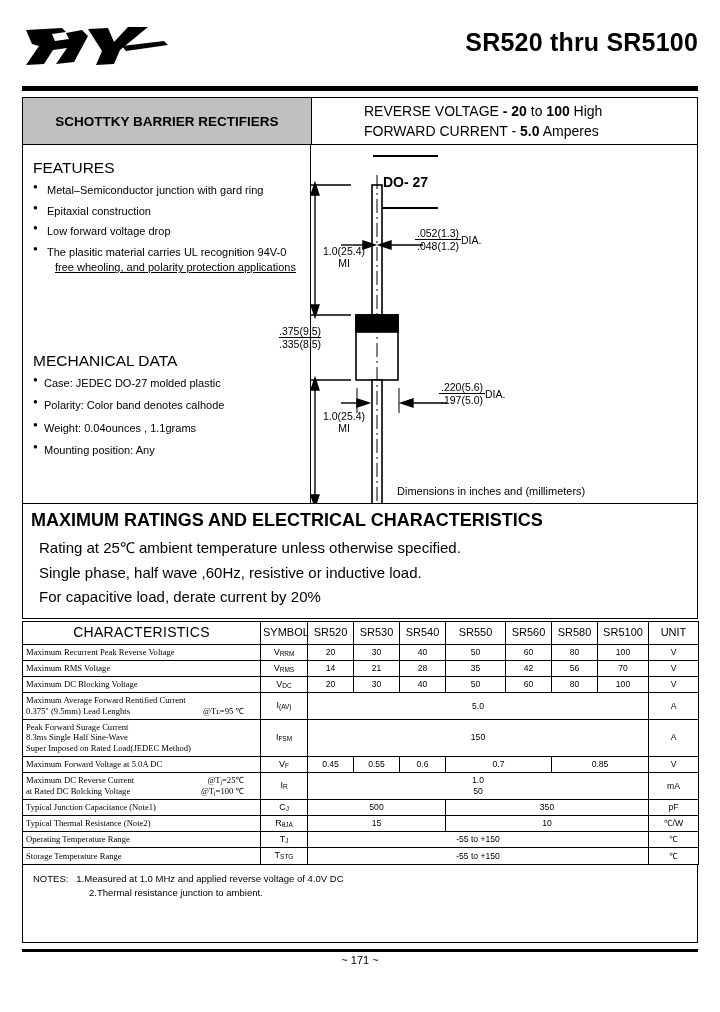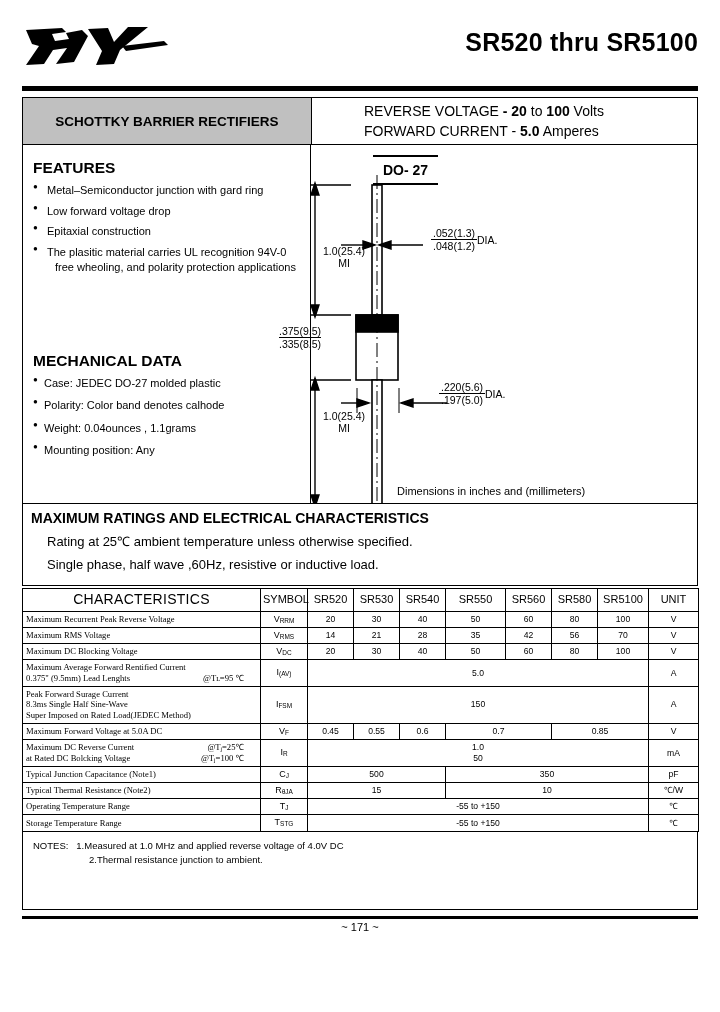--- a/index.html
+++ b/index.html
@@ -18,38 +18,38 @@
   .topbox .left span{font-size:13.5px;font-weight:bold;}
   .topbox .right{flex:1;display:flex;flex-direction:column;justify-content:center;padding-left:52px;}
   .topbox .right div{font-size:14px;line-height:1.45;}
   .b{font-weight:bold;}
 
   
   .midbox{margin:0 22px;border:1.5px solid #000;border-top:none;display:flex;height:358px;}
   .midleft{width:288px;border-right:1.5px solid #000;padding:14px 8px 0 10px;box-sizing:border-box;position:relative;}
   .midright{flex:1;position:relative;}
 
-  h2.sec{font-size:15.5px;font-weight:bold;margin:0 0 6px 0;}
+  h2.sec{font-size:15.5px;font-weight:normal;margin:0 0 6px 0;}
   ul.feat{list-style:none;margin:0;padding:0;}
   ul.feat li{font-size:11px;line-height:1.28;margin-bottom:6.5px;padding-left:14px;position:relative;}
   ul.feat li:before{content:"\25CF";position:absolute;left:0;top:-1px;font-size:8px;}
-  ul.feat li.cont{padding-left:22px;margin-top:-5px;}
+  ul.feat li.cont{padding-left:22px;margin-top:-5px;text-decoration:underline;}
   ul.feat li.cont:before{content:"";}
 
   .mech{margin-top:78px;}
   ul.mech-list{list-style:none;margin:0;padding:0;}
   ul.mech-list li{font-size:11px;line-height:1.28;margin-bottom:8px;padding-left:11px;position:relative;}
   ul.mech-list li:before{content:"\25CF";position:absolute;left:0;top:-1px;font-size:8px;}
 
   .dimnote{position:absolute;left:86px;bottom:6px;font-size:11px;}
 
   
   .ratebox{margin:0 22px;border:1.5px solid #000;border-top:none;padding:6px 8px 6px 8px;}
-  .ratebox h2{font-size:14px;font-weight:bold;margin:0 0 6px 0;}
-  .ratebox p{font-size:13px;margin:0 0 7px 16px;}
+  .ratebox h2{font-size:18px;font-weight:bold;margin:0 0 6px 0;}
+  .ratebox p{font-size:15px;margin:0 0 7px 8px;}
 
   
   .tblwrap{margin:2px 22px 0 22px;}
   table.main{border-collapse:collapse;width:100%;table-layout:fixed;}
   table.main td,table.main th{border:1px solid #000;font-size:8.6px;font-weight:normal;
        padding:2px 2px;text-align:center;vertical-align:middle;line-height:1.25;}
   table.main th{font-size:11px;}
   table.main .chead{font-size:14px;font-weight:normal;letter-spacing:.3px;}
   table.main .desc{text-align:left;padding-left:3px;font-size:8.6px;font-family:Liberation Serif, serif;}
   table.main .sym{font-size:9px;}
@@ -61,21 +61,21 @@
   .notes div{font-size:9.5px;line-height:1.5;}
   .notes .n2{padding-left:56px;}
 
   .footrule{margin:6px 22px 0 22px;height:3px;background:#000;}
   .pagenum{text-align:center;font-size:11px;margin-top:2px;}
 
   
   .dwg{position:absolute;inset:0;}
   .dwg svg{display:block;}
   .pkglabel{position:absolute;left:62px;top:10px;font-size:14px;font-weight:bold;
-            border-top:2.5px solid #000;border-bottom:2.5px solid #000;padding:5px 10px;}
+            border-top:2.5px solid #000;border-bottom:2.5px solid #000;padding:17px 10px;}
   .dimtxt{position:absolute;font-size:10.5px;white-space:nowrap;}
 </style>
 </head>
 <body>
 
 <div class="page">
 
   <div class="header">
     <div class="logo">
       <svg width="150" height="44" viewBox="0 0 150 44">
@@ -94,38 +94,38 @@
     <div class="left">
       <span>SCHOTTKY BARRIER  RECTIFIERS</span>
     </div>
     <div class="right">
       <div>
         <span>REVERSE VOLTAGE</span>
         <span class="b">-</span>
         <span class="b">20</span>
         <span>to</span>
         <span class="b">100</span>
-        <span>Volts</span>
+        <span>High</span>
       </div>
       <div>
         <span>FORWARD CURRENT -</span>
         <span class="b">5.0</span>
         <span>Amperes</span>
       </div>
     </div>
   </div>
 
   <div class="midbox">
 
     <div class="midleft">
       <h2 class="sec">FEATURES</h2>
       <ul class="feat">
         <li>Metal–Semiconductor junction with gard ring</li>
+        <li>Epitaxial construction</li>
         <li>Low forward voltage drop</li>
-        <li>Epitaxial construction</li>
         <li>The plasitic material carries UL recogniŧion 94V-0</li>
         <li class="cont">free wheoling, and polarity protection applications</li>
       </ul>
 
       <div class="mech">
         <h2 class="sec">MECHANICAL DATA</h2>
         <ul class="mech-list">
           <li>Case: JEDEC DO-27 molded plastic</li>
           <li>Polarity:  Color band denotes calhode</li>
           <li>Weight:  0.04ounces , 1.1grams</li>
@@ -185,21 +185,21 @@
             <line x1="88" y1="243" x2="88" y2="268"></line>
           </g>
         </svg>
       </div>
 
       <div class="dimtxt" style="left:12px;top:100px;">
         <div>1.0(25.4)</div>
         <div style="text-align:center">MI</div>
       </div>
 
-      <div class="dimtxt" style="left:120px;top:82px;">
+      <div class="dimtxt" style="left:104px;top:82px;">
         <span style="display:inline-block;vertical-align:middle;">
           <span style="display:block;border-bottom:1.2px solid #000;padding:0 2px;">.052(1.3)</span>
           <span style="display:block;padding:0 2px;">.048(1.2)</span>
         </span><span style="vertical-align:middle;">DIA.</span>
       </div>
 
       <div class="dimtxt" style="left:-32px;top:180px;">
         <span style="display:block;border-bottom:1.2px solid #000;">.375(9.5)</span>
         <span style="display:block;">.335(8.5)</span>
       </div>
@@ -217,20 +217,21 @@
       </div>
 
       <div class="dimnote">Dimensions in inches and (millimeters)</div>
     </div>
   </div>
 
   <div class="ratebox">
     <h2>MAXIMUM RATINGS AND ELECTRICAL CHARACTERISTICS</h2>
     <p>Rating at 25℃ ambient temperature unless otherwise specified.</p>
     <p>Single phase, half wave ,60Hz, resistive or inductive load.</p>
+    <p>For capacitive load, derate current by 20%</p>
   </div>
 
   <div class="tblwrap">
     <table class="main">
       <colgroup>
         <col style="width:238px">
           <col style="width:47px">
         <col style="width:46px">
           <col style="width:46px">
           <col style="width:46px">

